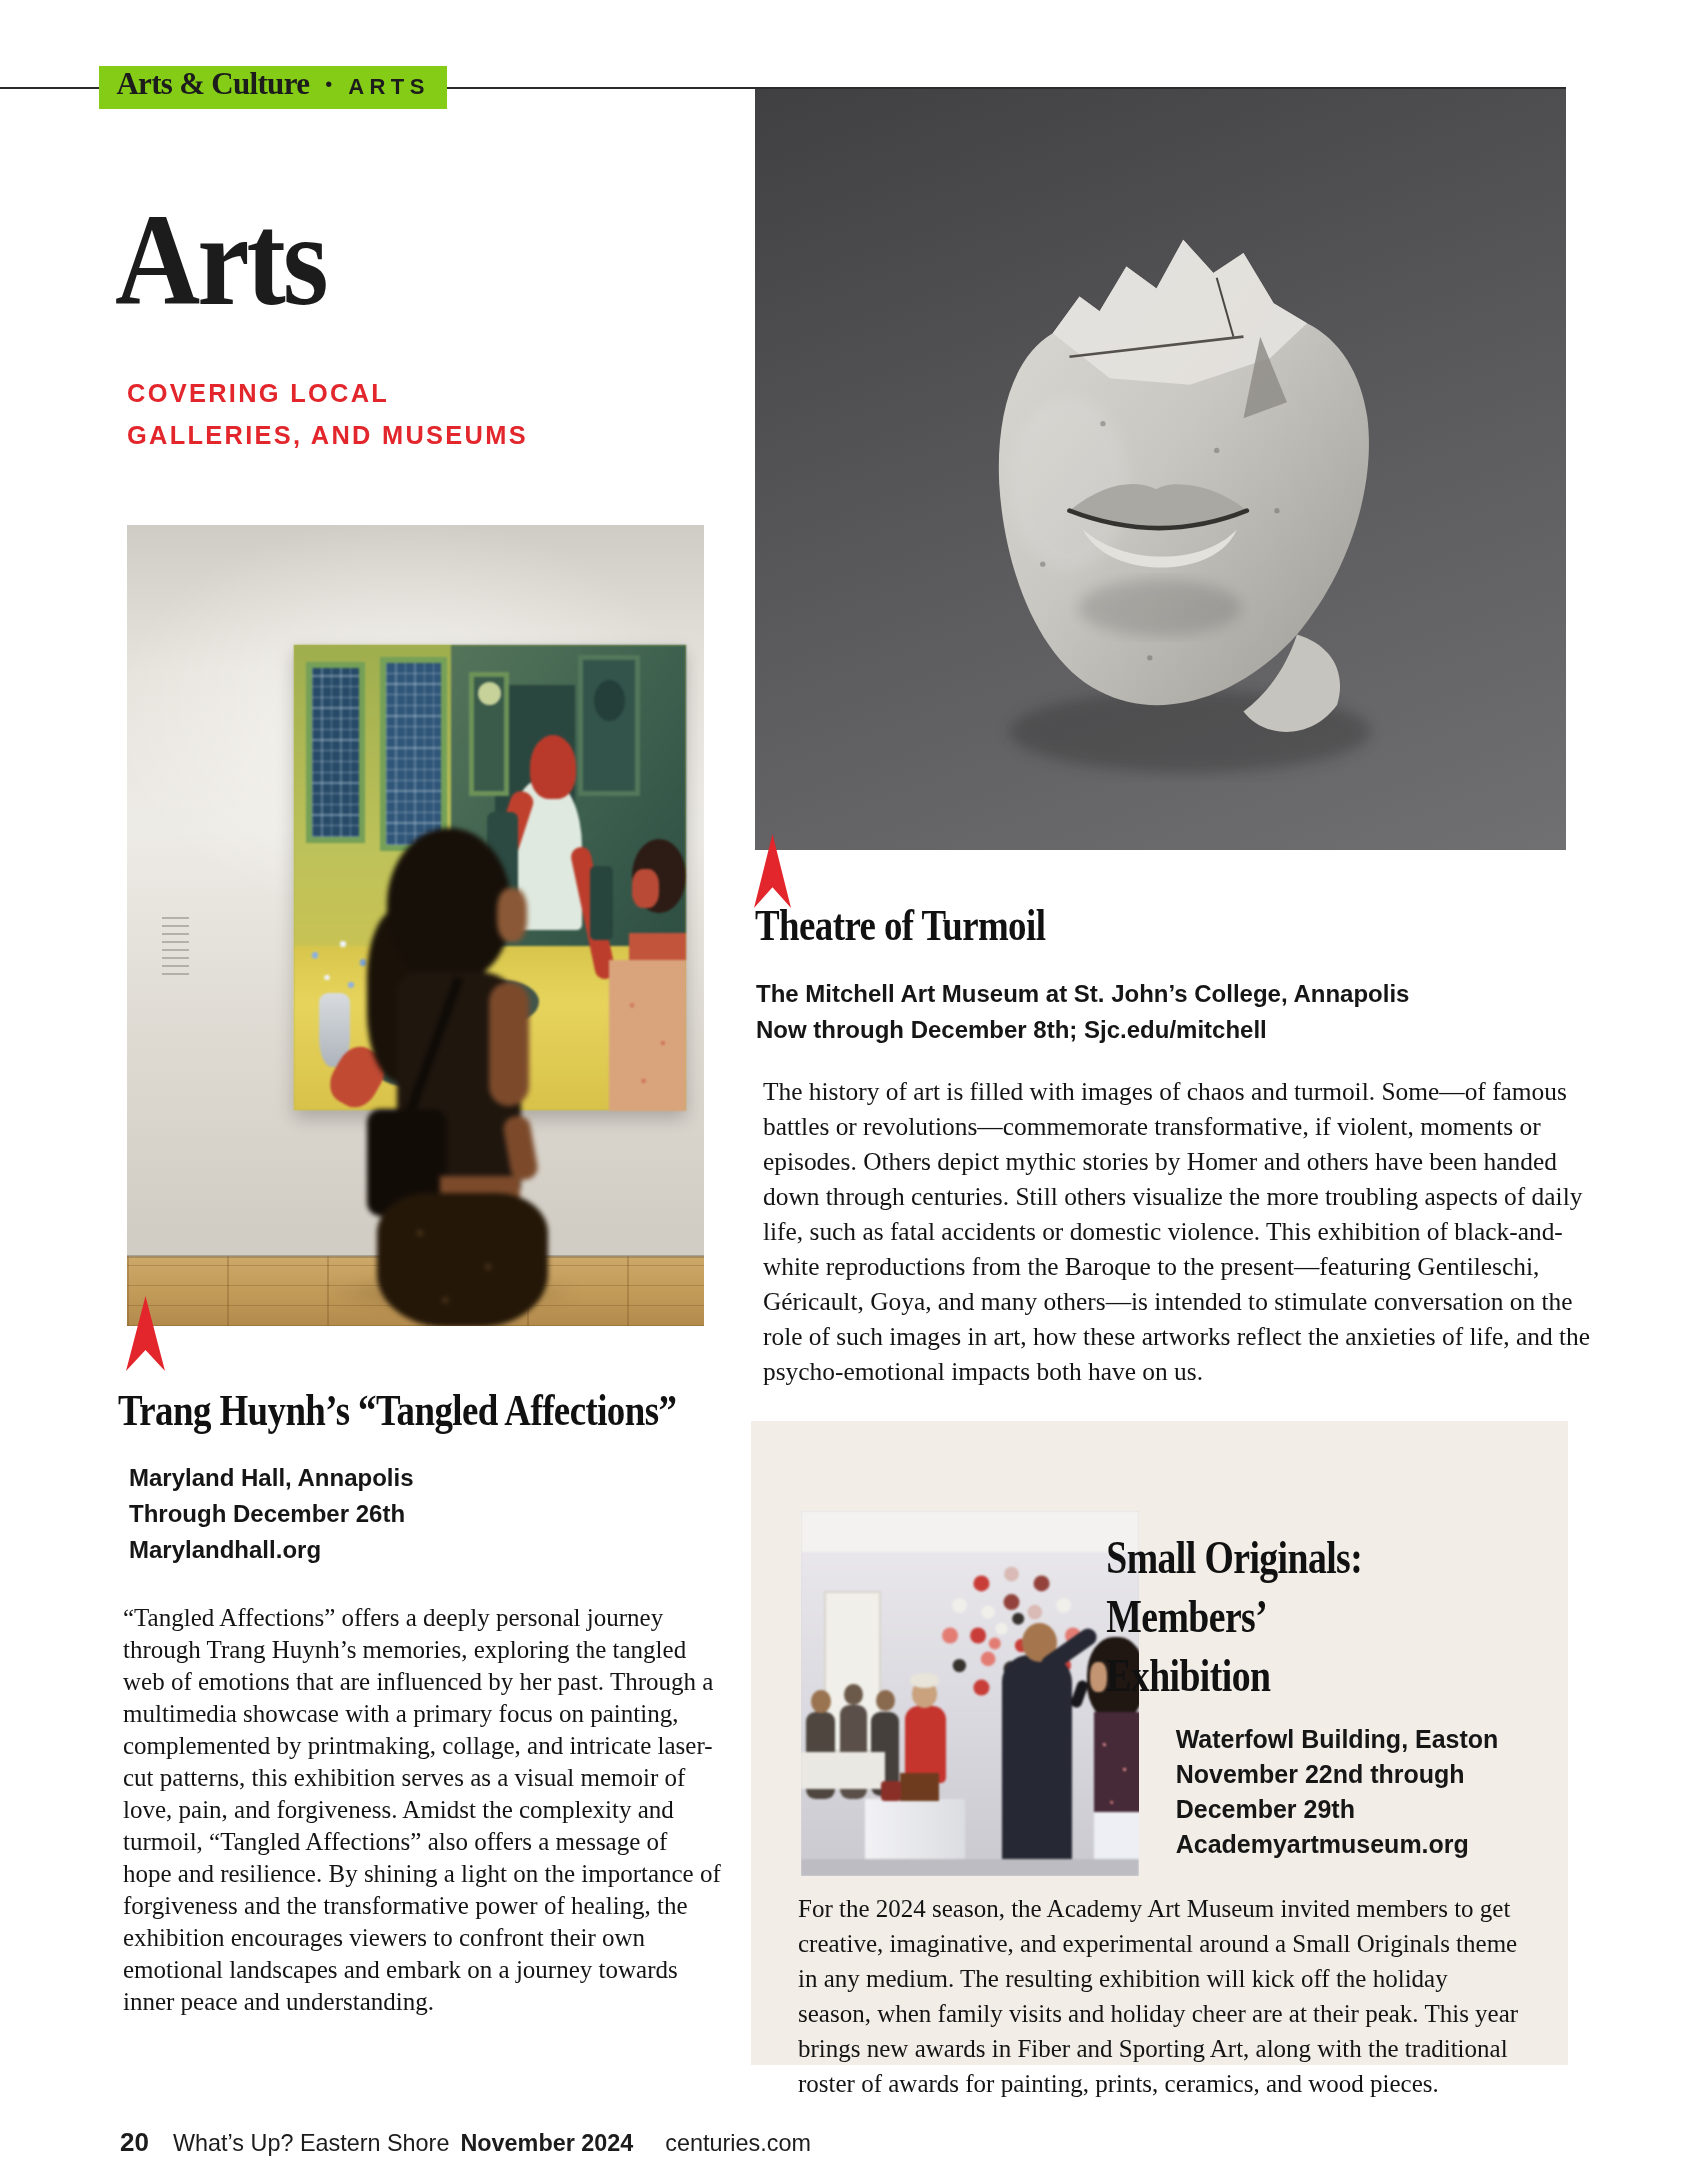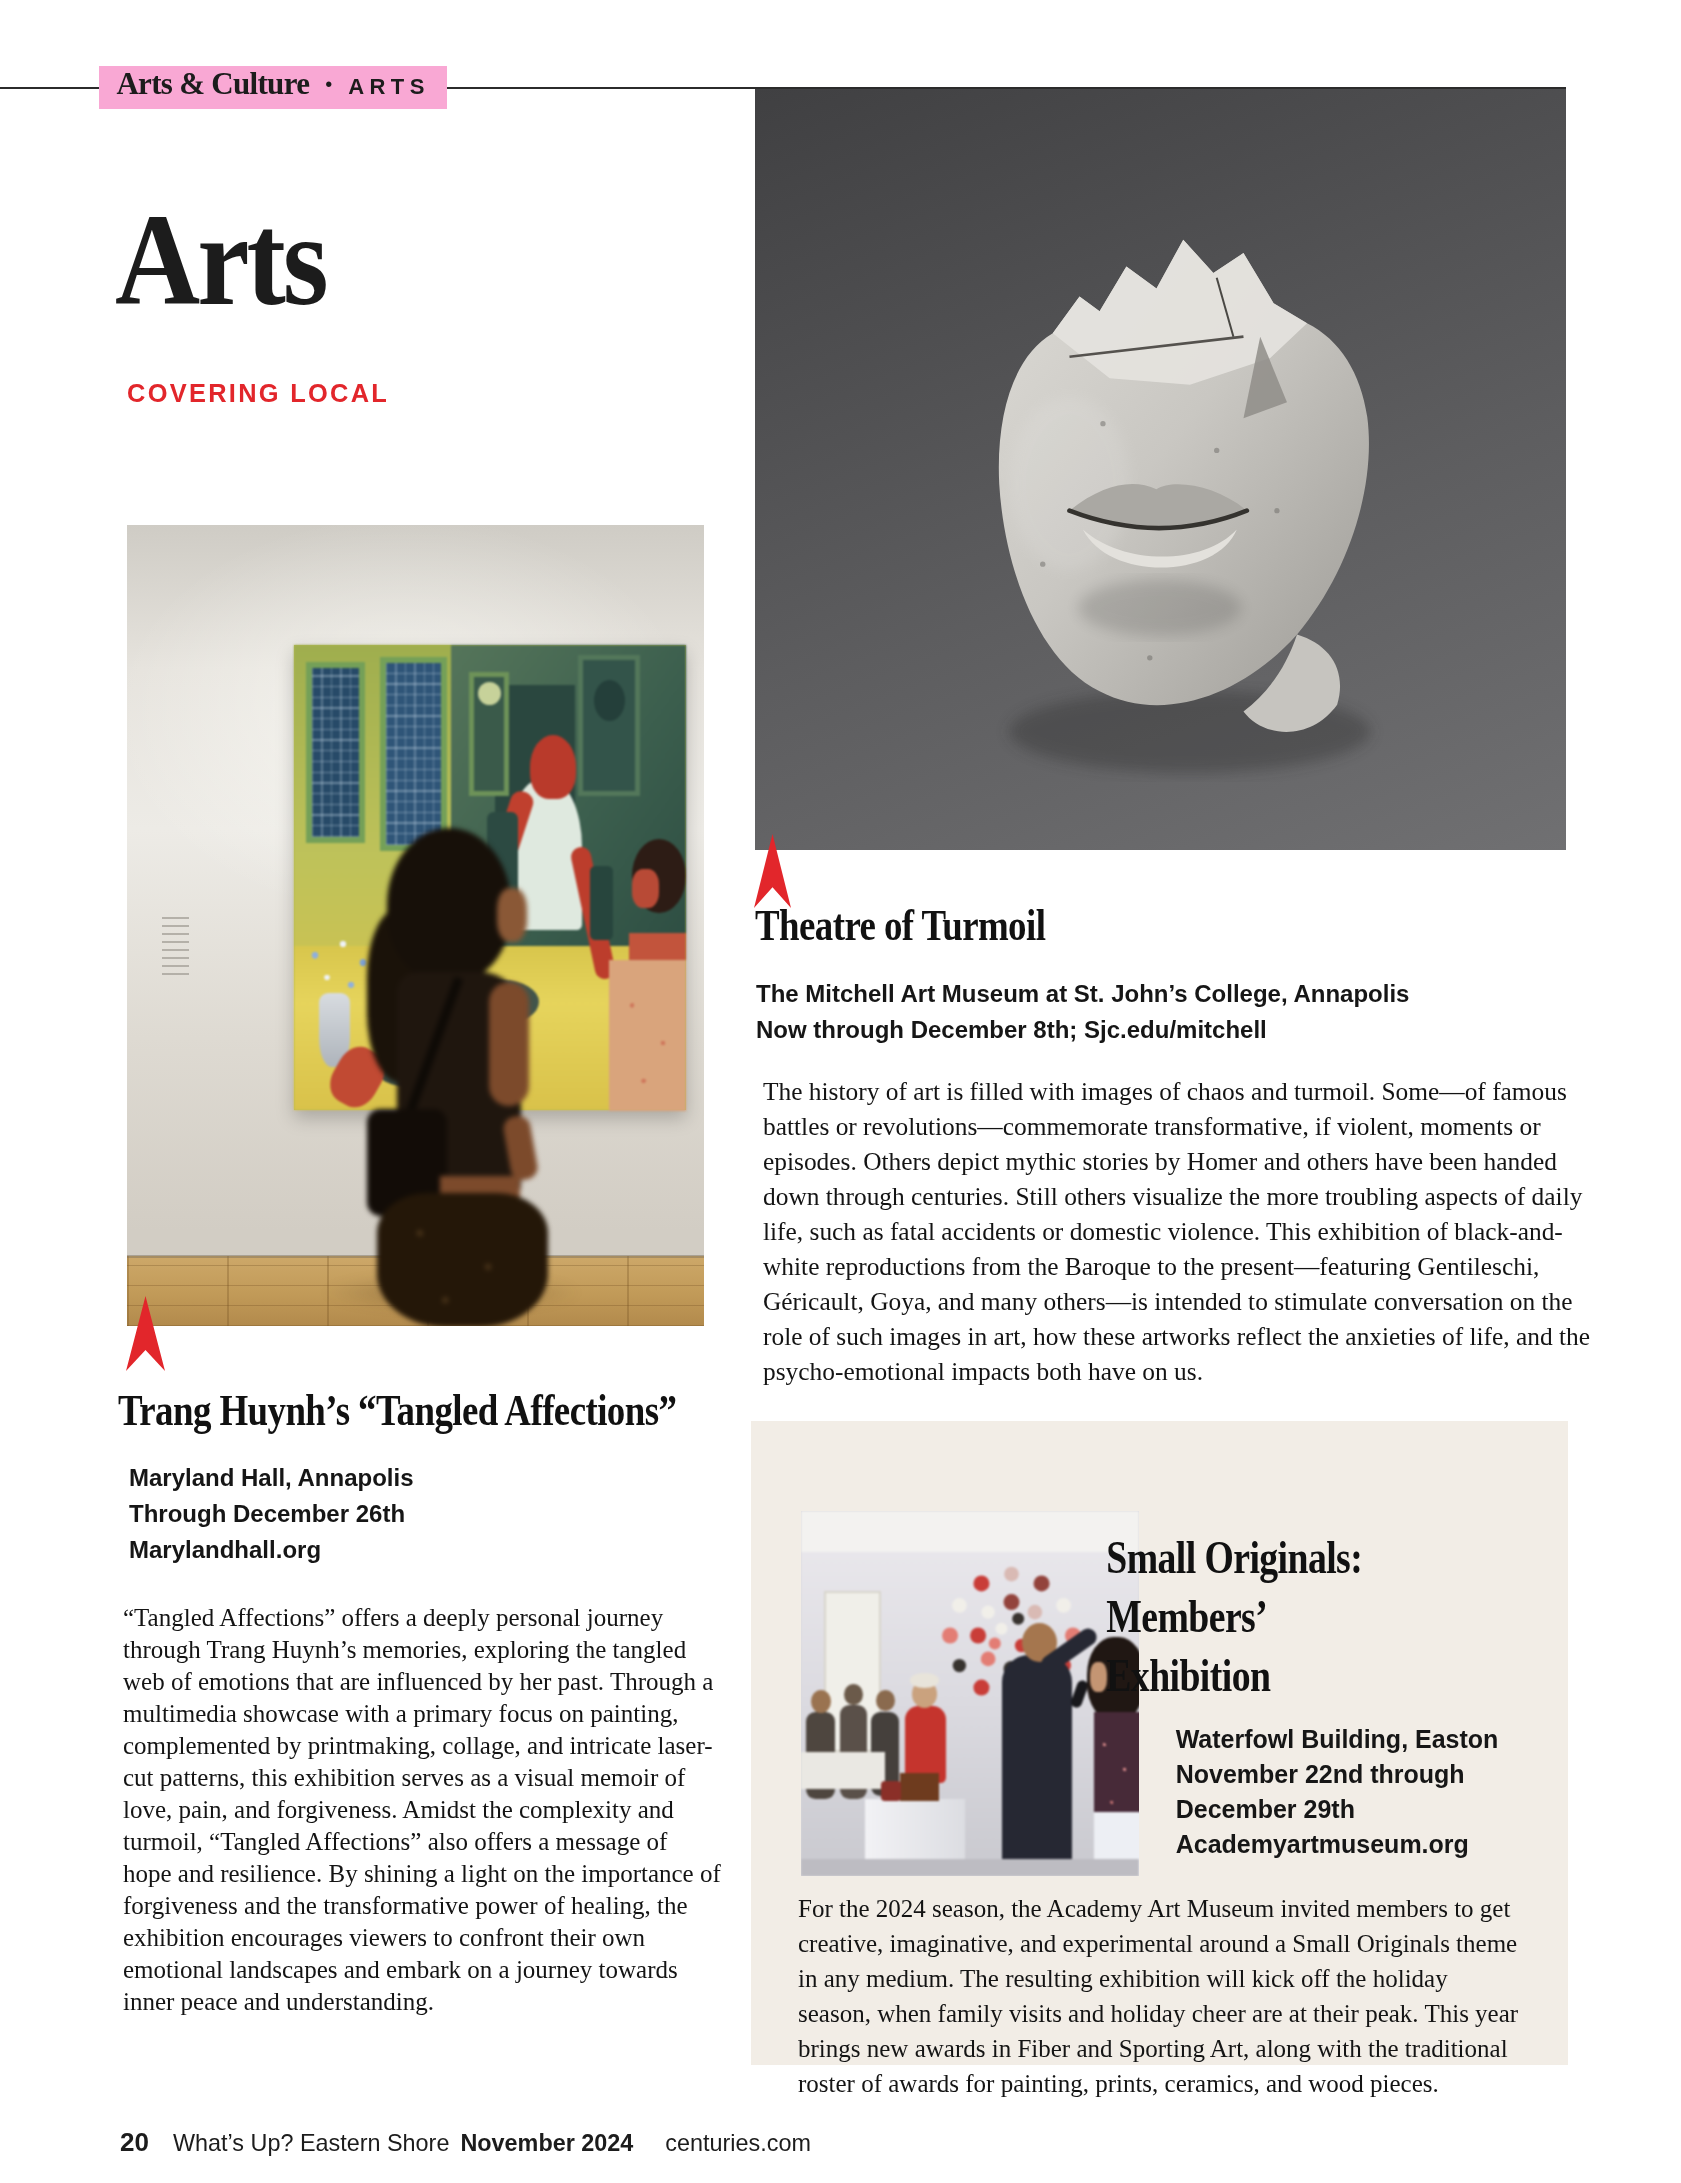--- a/index.html
+++ b/index.html
@@ -1,21 +1,21 @@
 <!DOCTYPE html>
 <html style="--red: #e2262b; --box: #f2ede6;font-size:10.7px"><head>
 <meta charset="utf-8">
 <style>
   :root{ --red:#e2262b; --ink:#1c1c1c; --box:#f2ede6; }
   html,body{margin:0;padding:0;background:#888;}
   .page{position:relative;width:1681px;height:2183px;background:#fff;overflow:hidden;
         font-family:"Liberation Sans",sans-serif;color:var(--ink);}
   
   .top-rule{position:absolute;left:0;top:87px;width:1566px;height:2px;background:#2b2b2b;}
-  .masthead{position:absolute;left:99px;top:66px;background:#f9a8d4;padding:0 17.4px;
+  .masthead{position:absolute;left:99px;top:66px;background:#84cc16;padding:0 17.4px;
             display:flex;align-items:baseline;gap:16px;height:43px;}
   .mh-serif{font-family:"Liberation Serif",serif;font-weight:700;font-size:31px;letter-spacing:-0.7px;}
   .mh-dot{font-size:20px;position:relative;top:-2.7px;}
   .mh-tag{font-weight:700;font-size:22px;letter-spacing:5.4px;}
   
   .arts-title{position:absolute;left:115px;top:194px;margin:0;font-family:"Liberation Serif",serif;
               font-weight:700;font-size:131px;line-height:1;letter-spacing:-3.3px;
               transform:scaleX(.9);transform-origin:0 0;}
   .kicker{position:absolute;left:127px;top:372px;font-weight:700;font-size:25.4px;line-height:42px;
           letter-spacing:2.3px;color:var(--red);}
@@ -174,20 +174,21 @@
   <div class="top-rule"></div>
   <div class="masthead">
     <span class="mh-serif">Arts &amp; Culture</span>
     <span class="mh-dot">•</span>
     <span class="mh-tag">ARTS</span>
   </div>
 
   <h1 class="arts-title">Arts</h1>
   <div class="kicker">
     <div>COVERING LOCAL</div>
+    <div>GALLERIES, AND MUSEUMS</div>
   </div>
 
   <div class="photo photo-left">
     <div class="lp-wall"></div>
     <div class="lp-light"></div>
     <div class="lp-floor"></div>
     <div class="lp-base"></div>
     <div class="lp-label"></div>
     <div class="lp-painting">
       <div class="pw-blur">

